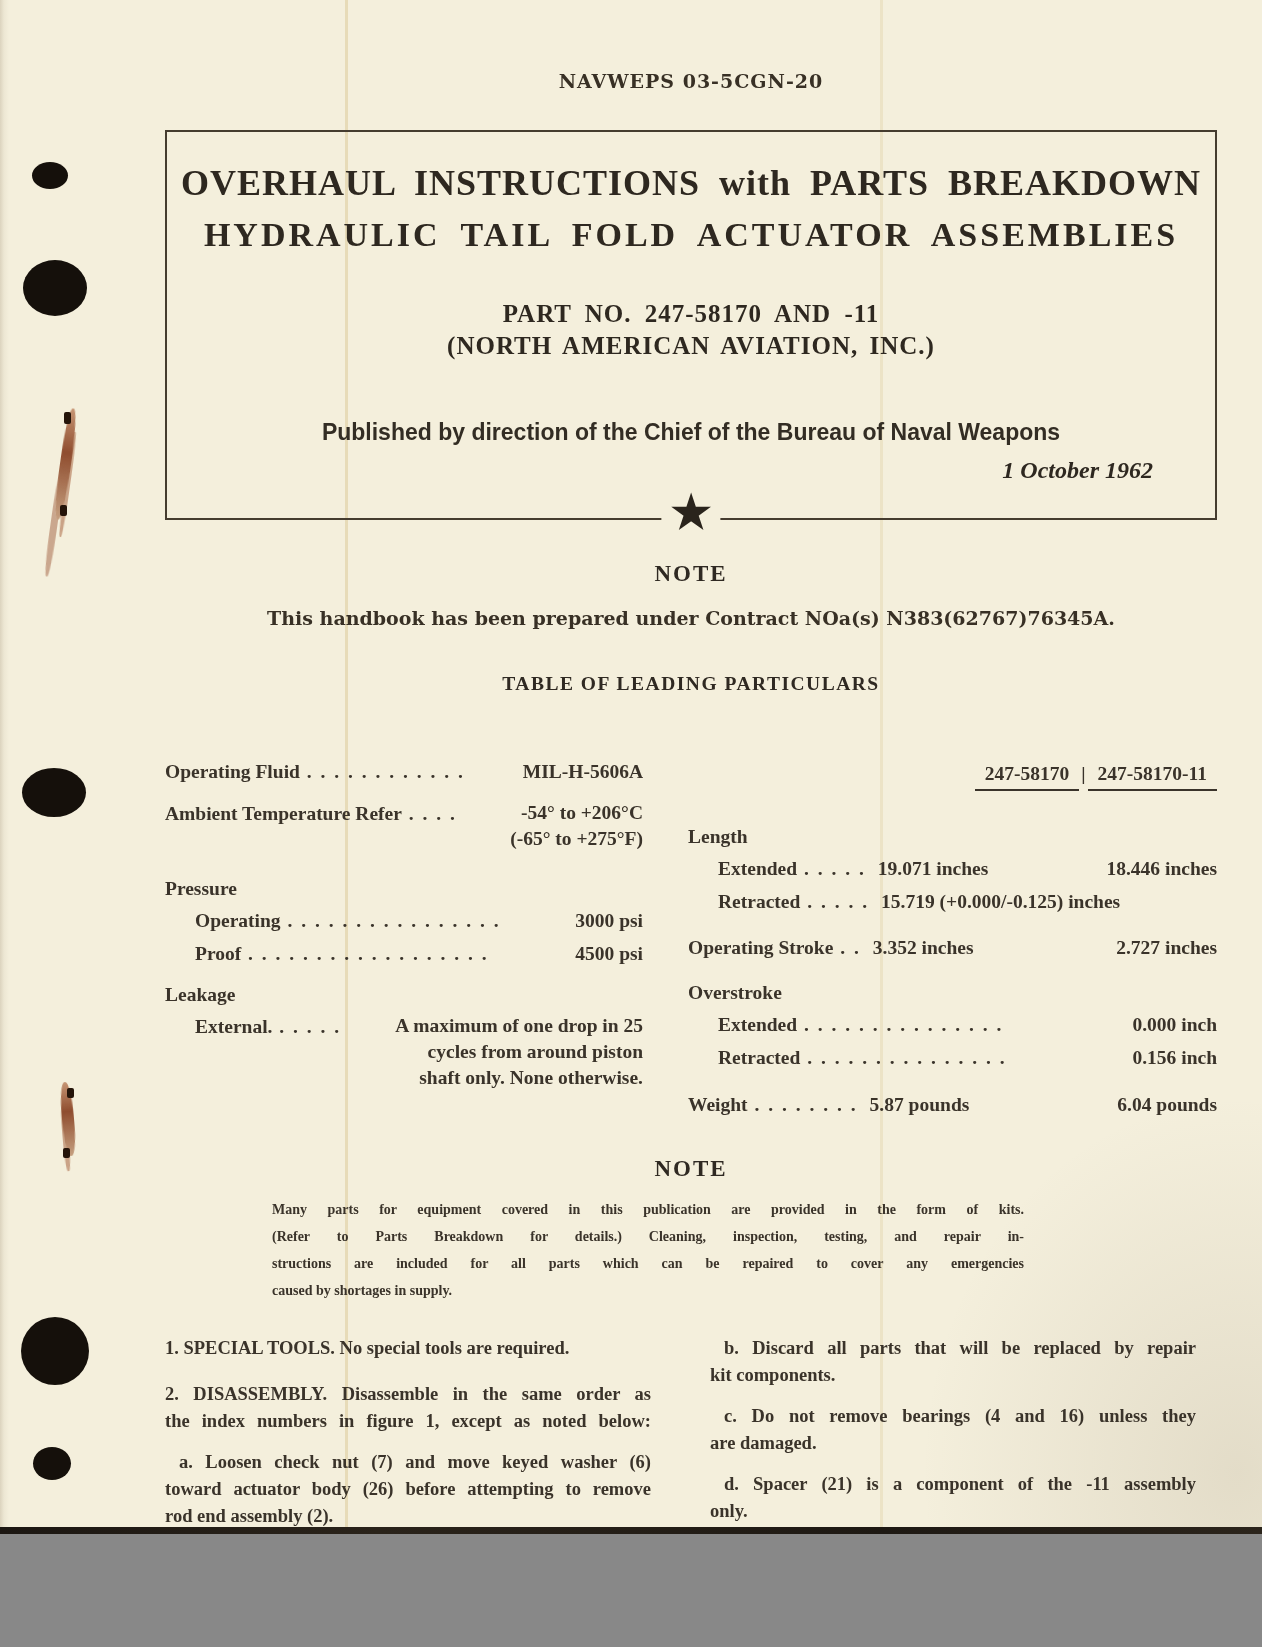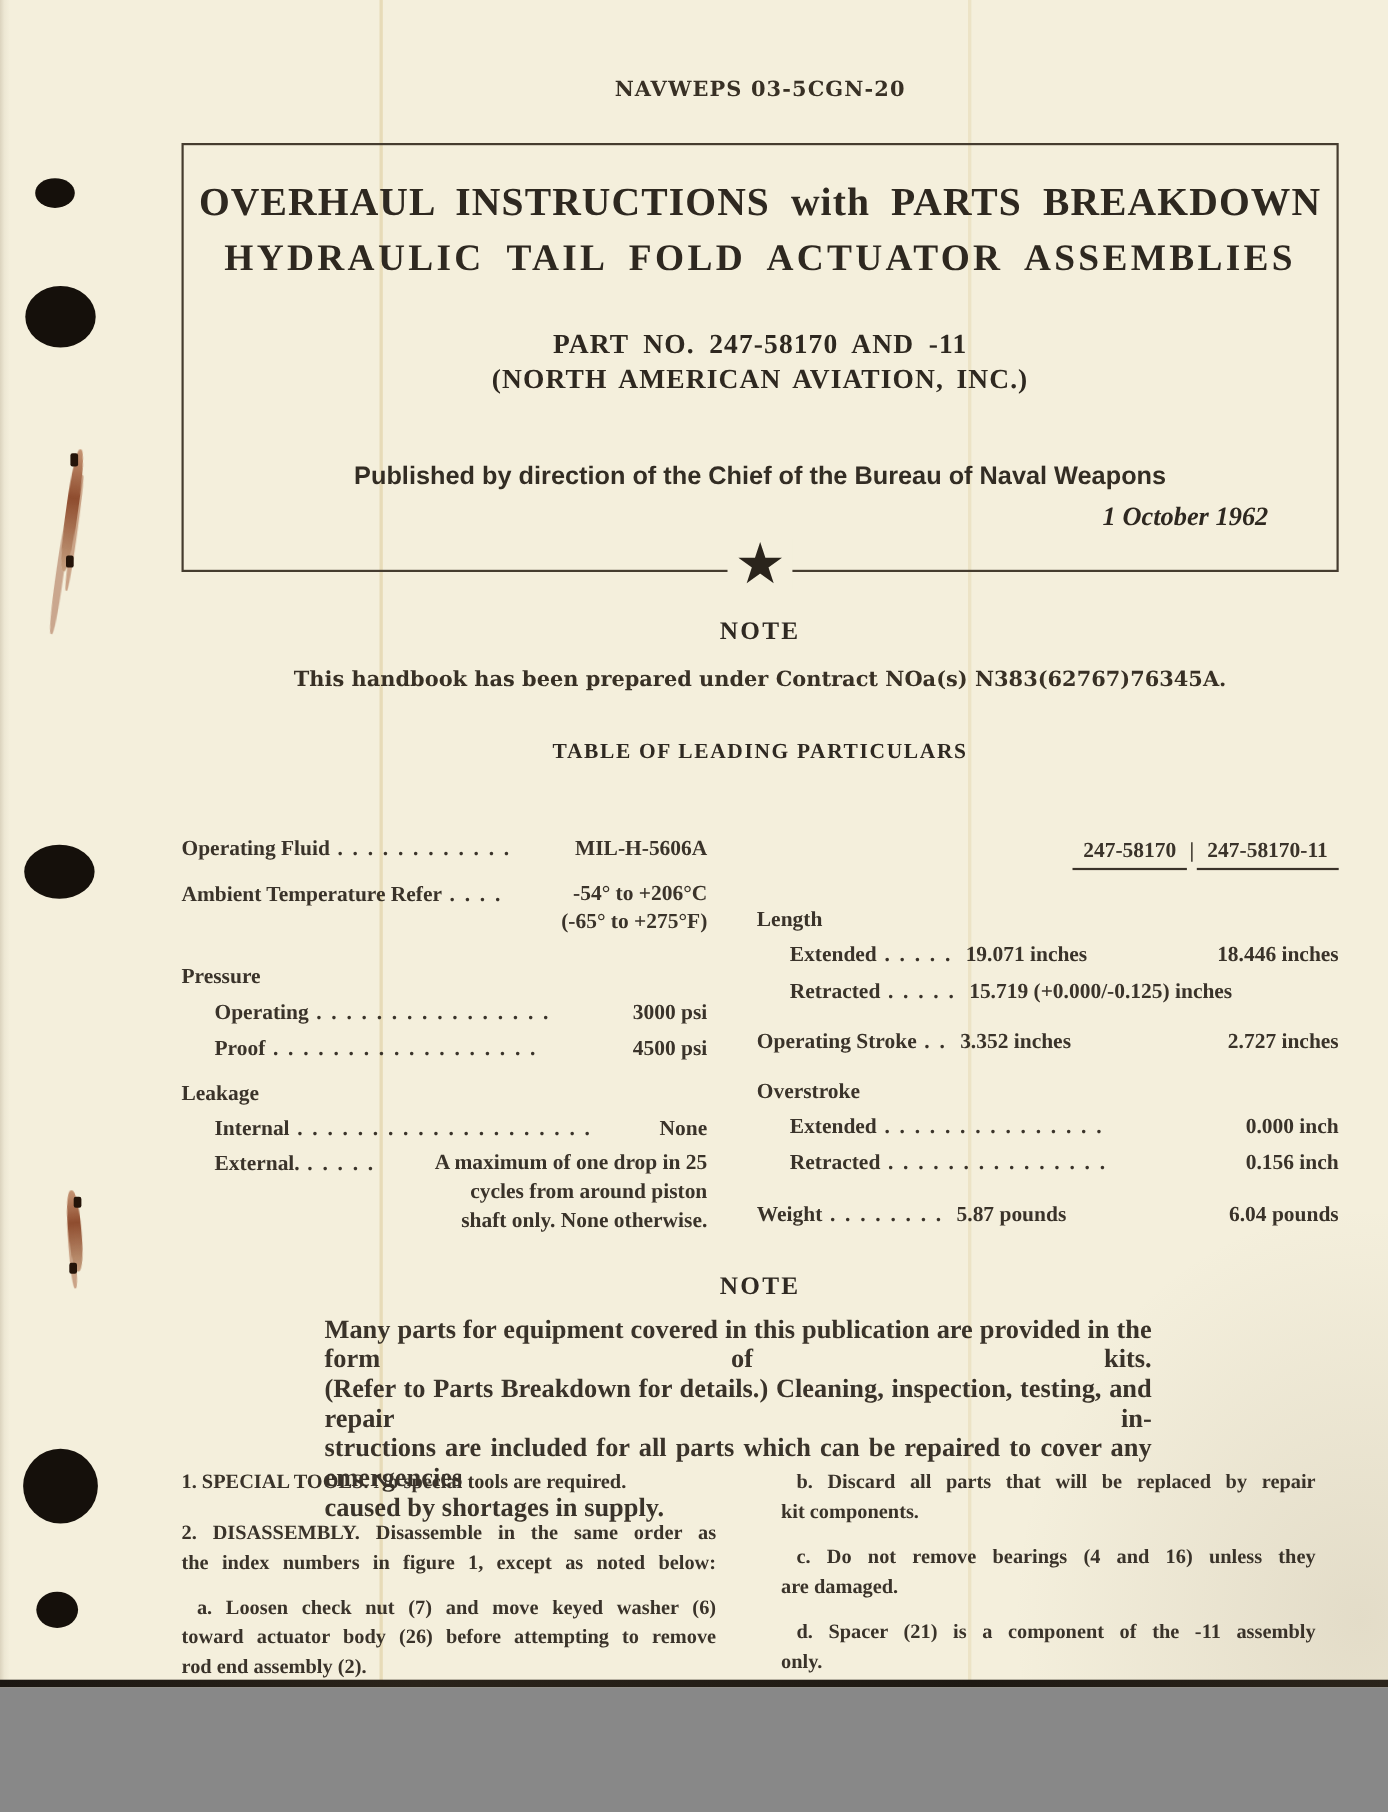--- a/index.html
+++ b/index.html
@@ -35,21 +35,21 @@
   .plabel{white-space:pre;}
   .dots{white-space:pre; letter-spacing:2px;}
   .pval{margin-left:auto; text-align:right; white-space:pre;}
   .v1{margin-left:12px; white-space:pre;}
   .v2{margin-left:auto; white-space:pre;text-align:center;}
   .ind{padding-left:30px;}
   .phead{display:flex; justify-content:flex-end; align-items:flex-start; font-size:19.5px;}
   .phcol{border-bottom:2px solid #3a332a; padding:0 10px 2px 10px; white-space:pre;}
   .phsep{padding:0 2px 2px 2px;}
   .note2-head{top:1156px;}
-  .note2-body{position:absolute; left:295px; top:1196px; width:752px; font-size:24px; line-height:27px; color:#3a332a;}
+  .note2-body{position:absolute; left:272px; top:1196px; width:752px; font-size:14px; line-height:27px; color:#3a332a;}
   .bcol{position:absolute; top:1335px; font-size:18.5px; line-height:27px; color:#3a332a;}
   .bcol-left{left:165px; width:486px;}
   .bcol-right{left:710px; width:486px;}
   .para{margin:0 0 0 0;}
   .jl{text-align:justify; text-align-last:justify;}
   .nl{text-align:left;}
   .fi{text-indent:14px;}
   .mt1{margin-top:19px;} .mt2{margin-top:14px;}
   .page-number{position:absolute; left:1198px; top:1562px; font-size:20px; color:#3a332a;}
   .hole{position:absolute; background:#15100b; border-radius:50%;}
@@ -120,24 +120,20 @@
       <span class="pval">3000 psi</span>
     </div>
     <div class="prow ind" style="margin-top:6px">
       <span class="plabel"><span>Proof</span><span class="dots"> . . . . . . . . . . . . . . . . . .</span></span>
       <span class="pval">4500 psi</span>
     </div>
     <div class="prow" style="margin-top:14px">
       <span>Leakage</span>
     </div>
     <div class="prow ind" style="margin-top:5px">
-      <span class="plabel"><span>Internal</span><span class="dots"> . . . . . . . . . . . . . . . . . . . .</span></span>
-      <span class="pval">None</span>
-    </div>
-    <div class="prow ind" style="margin-top:5px">
       <span class="plabel"><span>External.</span><span class="dots"> . . . . .</span></span>
       <span class="pv2line">
         <div>A maximum of one drop in 25</div>
         <div>cycles from around piston</div>
         <div>shaft only.  None otherwise.</div>
       </span>
     </div>
   </div>
 
   <div class="pcol pcol-right">

